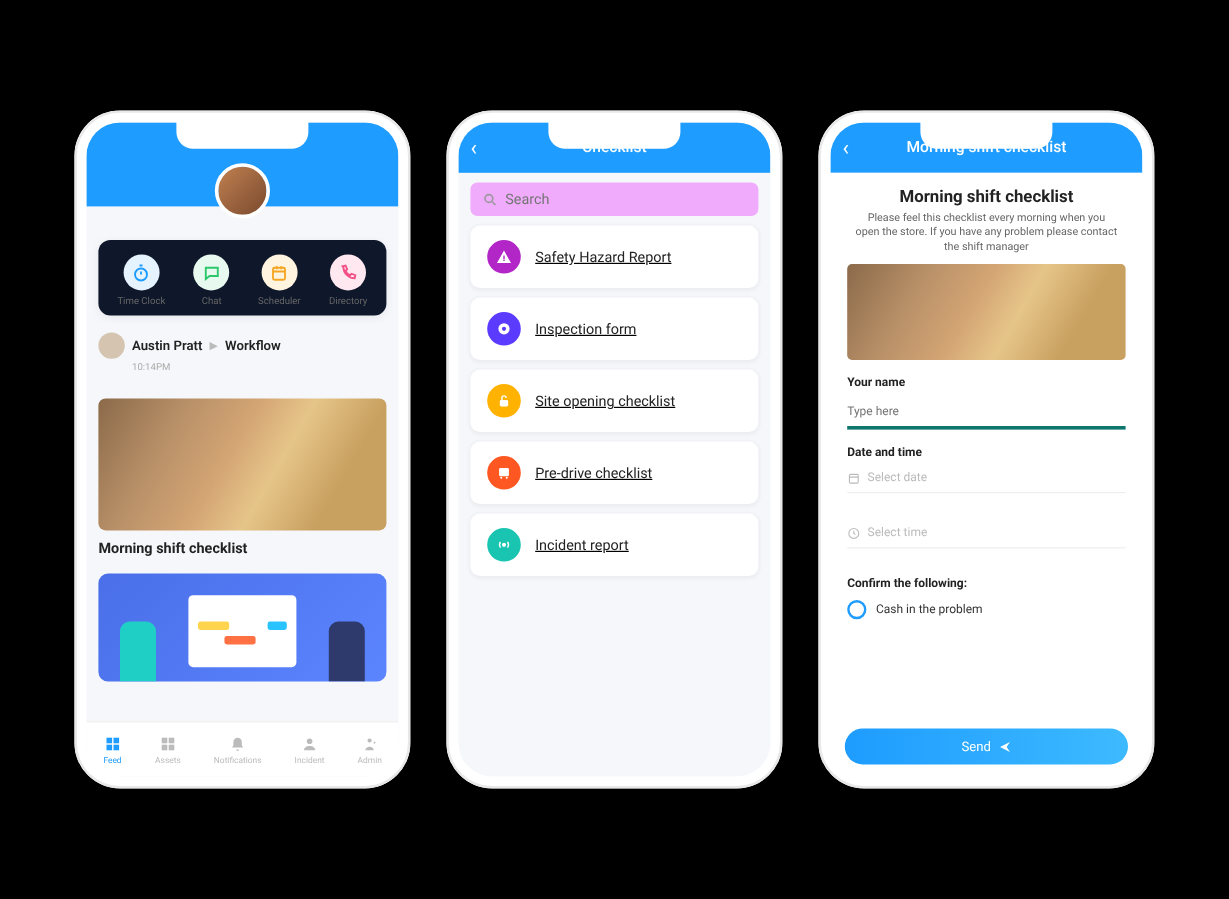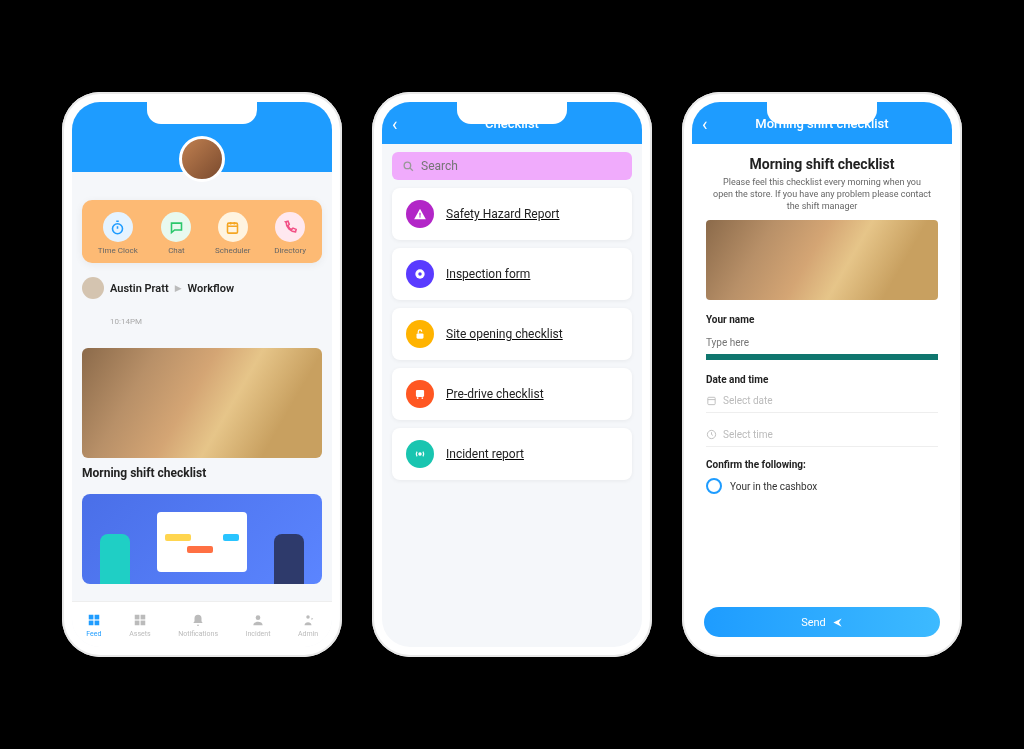--- a/index.html
+++ b/index.html
@@ -9,27 +9,27 @@
 .screen { width:100%; height:100%; border-radius:28px; overflow:hidden; background:#f5f7fa; position:relative; }
 .notch { position:absolute; top:8px; left:50%; transform:translateX(-50%); width:110px; height:24px; background:#fff; border-radius:0 0 14px 14px; z-index:20; }
 
 .blue-header { background:#1e9cff; height:70px; position:relative; overflow:visible; }
 .blue-header.thin { height:42px; display:flex; align-items:center; justify-content:center; }
 .blue-header .title { color:#fff; font-size:13px; font-weight:500; }
 .back-chevron { position:absolute; left:10px; color:#fff; font-size:18px; cursor:pointer; }
 
 .avatar-header { position:absolute; left:50%; top:34px; transform:translateX(-50%); width:46px; height:46px; border-radius:50%; background:linear-gradient(135deg,#c08050,#7a4a2e); border:3px solid #fff; z-index:15; }
 
-.quickcard { margin:28px 10px 0; background:#fdba74; border-radius:10px; box-shadow:0 2px 8px rgba(0,0,0,0.06); display:flex; justify-content:space-around; padding:12px 4px 8px; }
+.quickcard { margin:28px 10px 0; background:#0f172a; border-radius:10px; box-shadow:0 2px 8px rgba(0,0,0,0.06); display:flex; justify-content:space-around; padding:12px 4px 8px; }
 .quick-item { text-align:center; cursor:pointer; }
 .quick-icon { width:30px; height:30px; border-radius:50%; margin:0 auto 4px; display:flex; align-items:center; justify-content:center; font-size:14px; }
 .quick-label { font-size:8px; color:#666; }
 
 .feed-card { margin:14px 10px 0; }
-.posthead { display:flex; align-items:center; gap:6px; font-size:11px; margin-bottom:18px; }
+.posthead { display:flex; align-items:center; gap:6px; font-size:11px; margin-bottom:2px; }
 .posthead .small-av { width:22px; height:22px; border-radius:50%; background:#d4c4b0; }
 .posthead .name { font-weight:600; color:#222; }
 .posthead .arrow { color:#bbb; font-size:9px; }
 .posthead .target { font-weight:600; color:#222; }
 .posttime { font-size:8px; color:#aaa; margin-left:28px; margin-bottom:22px; }
 .postimg { width:100%; height:110px; border-radius:6px; background:linear-gradient(120deg,#8b6a4a 0%,#b89068 25%,#d4a574 45%,#e6c589 60%,#c8a060 80%); position:relative; overflow:hidden; }
 .posttitle { font-size:12px; font-weight:700; color:#222; margin-top:8px; }
 
 .feed-card2 { margin:14px 10px 0; height:90px; border-radius:8px; background:linear-gradient(135deg,#4a6fe8,#5b85ff); position:relative; overflow:hidden; }
 .feed-card2 .board { position:absolute; left:50%; top:18px; transform:translateX(-50%); width:90px; height:60px; background:#fff; border-radius:4px; }
@@ -51,22 +51,22 @@
 
 .listitem { margin:8px 10px; background:#fff; border-radius:8px; padding:12px 14px; display:flex; align-items:center; gap:12px; box-shadow:0 1px 4px rgba(0,0,0,0.06); cursor:pointer;text-decoration:underline; }
 .listicon { width:28px; height:28px; border-radius:50%; display:flex; align-items:center; justify-content:center; color:#fff; font-size:13px; flex-shrink:0; }
 .listlabel { font-size:12px; color:#222; }
 
 .formwrap { padding:12px 14px; background:#fff; height:calc(100% - 42px); overflow:hidden; position:relative; }
 .formtitle { font-size:14px; font-weight:700; text-align:center; color:#222; margin-bottom:4px; }
 .formdesc { font-size:9px; color:#666; text-align:center; line-height:1.35; margin:0 6px 8px; }
 .formimg { width:100%; height:80px; border-radius:4px; background:linear-gradient(120deg,#8b6a4a 0%,#b89068 25%,#d4a574 45%,#e6c589 60%,#c8a060 80%); margin-bottom:14px; }
 .fieldlabel { font-size:10px; font-weight:700; color:#222; margin-bottom:6px; }
-.fieldinput { width:100%; border:none; border-bottom:6px solid #0f766e; font-size:10px; padding:4px 0 6px; color:#999; background:transparent; margin-bottom:14px; outline:none; }
-.daterow, .timerow { display:flex; align-items:center; gap:6px; font-size:10px; color:#bbb; padding:4px 0 6px; border-bottom:1px solid #eee; margin-bottom:12px; cursor:pointer; }
+.fieldinput { width:100%; border:none; border-bottom:3px solid #0f766e; font-size:10px; padding:4px 0 6px; color:#999; background:transparent; margin-bottom:14px; outline:none; }
+.daterow, .timerow { display:flex; align-items:center; gap:6px; font-size:10px; color:#bbb; padding:4px 0 6px; border-bottom:1px solid #eee; margin-bottom:24px; cursor:pointer; }
 .checkrow { display:flex; align-items:center; gap:8px; font-size:10px; color:#333; margin-top:8px; }
 .checkcircle { width:16px; height:16px; border-radius:50%; border:2.5px solid #1e9cff; cursor:pointer; }
 .sendbtn { position:absolute; bottom:10px; left:12px; right:12px; height:30px; border-radius:16px; background:linear-gradient(90deg,#1e9cff,#3dbaff); color:#fff; font-size:11px; display:flex; align-items:center; justify-content:center; gap:6px; cursor:pointer; }
 
 svg { display:block; }
 </style>
 </head>
 <body>
 
 <div class="phone">
@@ -284,21 +284,21 @@
               <circle cx="12" cy="12" r="9"></circle>
               <path d="M12 7v5l3 2"></path>
             </svg>
         </span>
         <span>Select time</span>
       </div>
 
       <div class="fieldlabel" style="margin-top:12px">Confirm the following:</div>
       <div class="checkrow">
         <div class="checkcircle"></div>
-        <span>Your in the cashbox</span>
+        <span>Cash in the problem</span>
       </div>
 
       <div class="sendbtn">
         <span>Send</span>
         <span>
           <svg width="11" height="11" viewBox="0 0 24 24" fill="#fff">
               <path d="M3 12l18-9-6 9 6 9-18-9z"></path>
             </svg>
         </span>
       </div>

